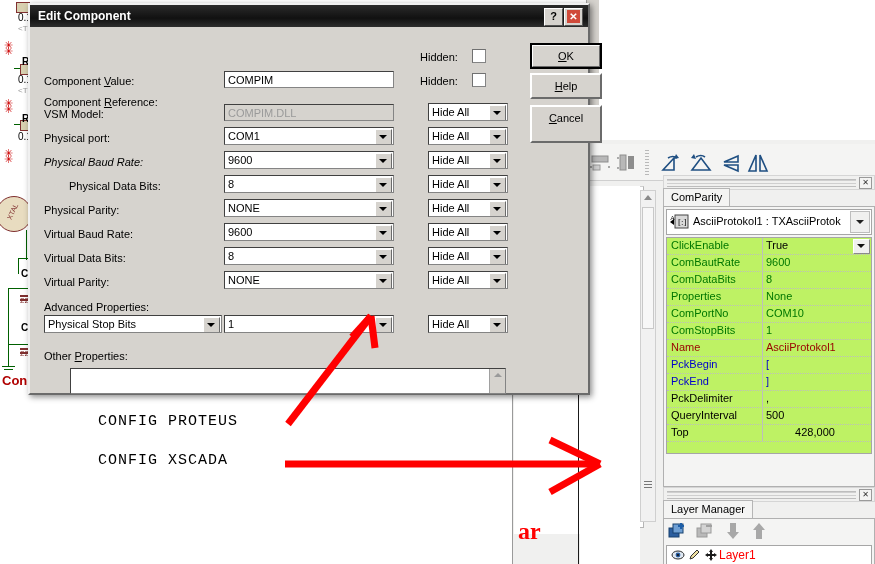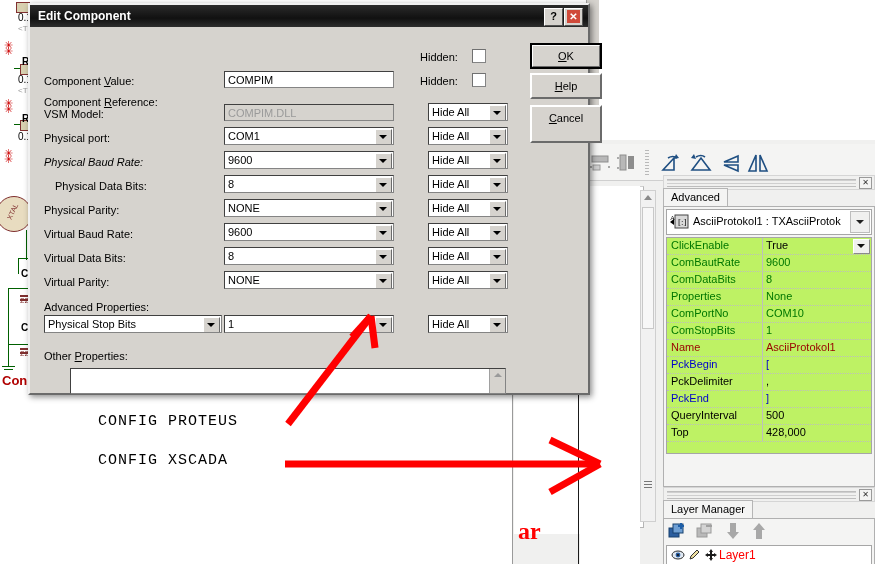--- a/index.html
+++ b/index.html
@@ -279,21 +279,21 @@
 <div class="abs" id="vscroll">
   <div class="uparr"></div>
   <div class="thumb"></div>
   <div class="grip"></div>
 </div>
 
 <div class="dockbar abs" style="left:663px;top:175px;width:210px;">
   <div class="lines"></div>
   <div class="xb">✕</div>
 </div>
-<div class="paneltab abs" style="left:663px;top:188px;">Advanced</div>
+<div class="paneltab abs" style="left:663px;top:188px;">ComParity</div>
 
 <div id="inspectorBox" class="abs">
   <div id="insHead">
     <div id="insHeadIcon">
       <svg width="19" height="17" viewBox="0 0 19 17">
         <text x="0" y="7" font-size="7" font-family="serif" fill="#000">A</text>
         <path d="M0 9 l4 -3 v6 Z" fill="#000"></path>
         <rect x="5" y="2" width="13" height="13" fill="#d9d9d9" stroke="#444"></rect>
         <text x="8" y="12" font-size="9" font-family="serif" fill="#000">[:]</text>
       </svg>
@@ -337,38 +337,38 @@
         <span class="insname" style="color: rgb(153, 0, 0);">Name</span>
         <span class="insdiv"></span>
         <span class="insval" style="color: rgb(153, 0, 0);">AsciiProtokol1</span>
       </div>
       <div class="insrow">
         <span class="insname" style="color: rgb(0, 0, 204);">PckBegin</span>
         <span class="insdiv"></span>
         <span class="insval" style="color: rgb(0, 0, 204);">[</span>
       </div>
       <div class="insrow">
+        <span class="insname" style="color: rgb(0, 0, 204);">PckEnd</span>
+        <span class="insdiv"></span>
+        <span class="insval" style="color: rgb(0, 0, 204);">]</span>
+      </div>
+      <div class="insrow">
         <span class="insname" style="color: rgb(0, 0, 0);">PckDelimiter</span>
         <span class="insdiv"></span>
         <span class="insval" style="color: rgb(0, 0, 0);">,</span>
       </div>
       <div class="insrow">
-        <span class="insname" style="color: rgb(0, 0, 204);">PckEnd</span>
-        <span class="insdiv"></span>
-        <span class="insval" style="color: rgb(0, 0, 204);">]</span>
-      </div>
-      <div class="insrow">
         <span class="insname" style="color: rgb(0, 0, 0);">QueryInterval</span>
         <span class="insdiv"></span>
         <span class="insval" style="color: rgb(0, 0, 0);">500</span>
       </div>
       <div class="insrow">
         <span class="insname" style="color: rgb(0, 0, 0);">Top</span>
         <span class="insdiv"></span>
-        <span class="insval" style="color: rgb(0, 0, 0);">428,000</span>
+        <span class="insval" style="color: rgb(0, 0, 0); text-align: center;">428,000</span>
       </div>
     </div>
 </div>
 
 <div class="dockbar abs" style="left:663px;top:487px;width:210px;">
   <div class="lines"></div>
   <div class="xb">✕</div>
 </div>
 <div class="paneltab abs" style="left:663px;top:500px;">Layer Manager</div>
 
@@ -467,21 +467,21 @@
   <div class="field-label" style="left:14px;top:151px;font-style:italic;">Physical Baud Rate:</div>
   <div class="combo" style="left:194px;top:146px;width:170px;">
     <span>9600</span>
     <span class="arr"></span>
   </div>
   <div class="combo" style="left:398px;top:146px;width:80px;">
     <span>Hide All</span>
     <span class="arr"></span>
   </div>
 
-  <div class="field-label" style="left:14px;top:175px;padding-left:11px;">Physical Data Bits:</div>
+  <div class="field-label" style="left:28px;top:175px;padding-left:11px;">Physical Data Bits:</div>
   <div class="combo" style="left:194px;top:170px;width:170px;">
     <span>8</span>
     <span class="arr"></span>
   </div>
   <div class="combo" style="left:398px;top:170px;width:80px;">
     <span>Hide All</span>
     <span class="arr"></span>
   </div>
 
   <div class="field-label" style="left:14px;top:199px;">Physical Parity:</div>

